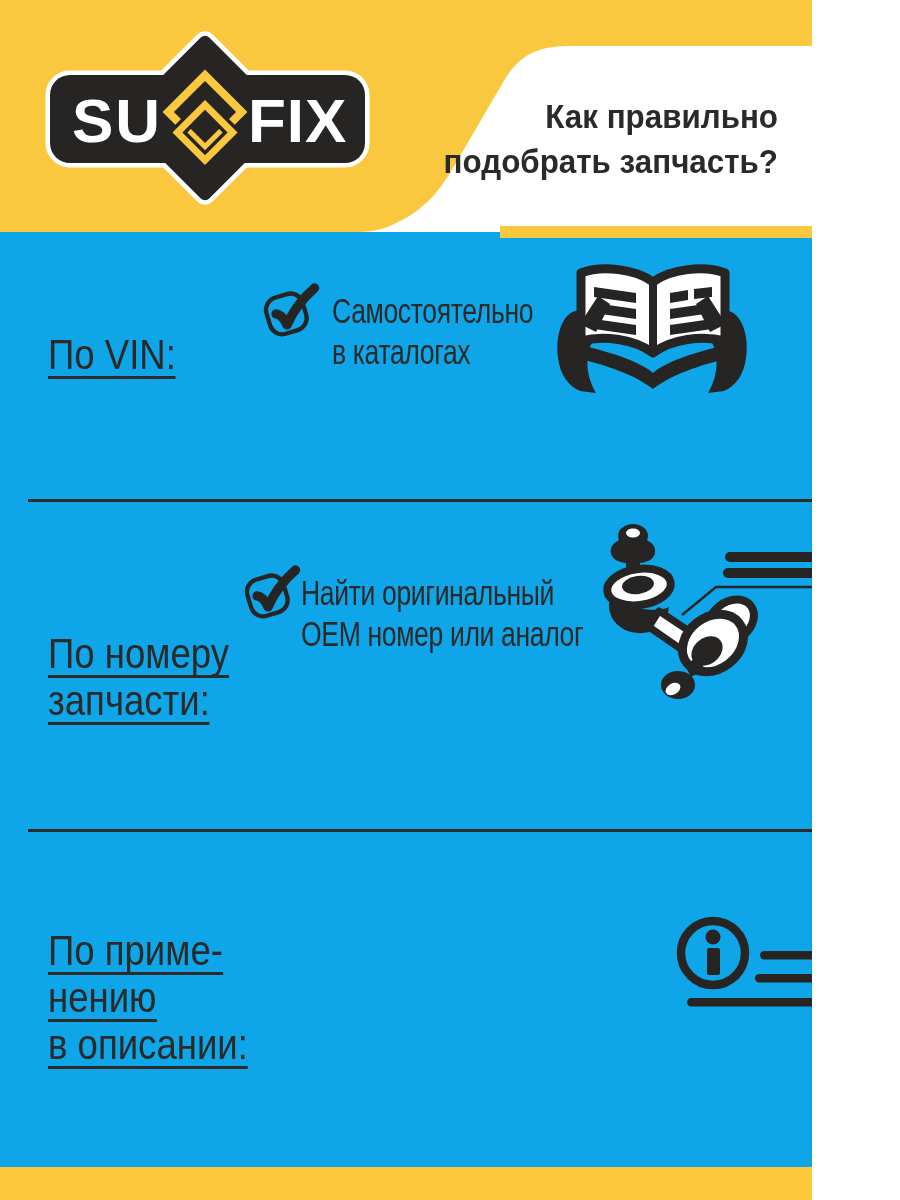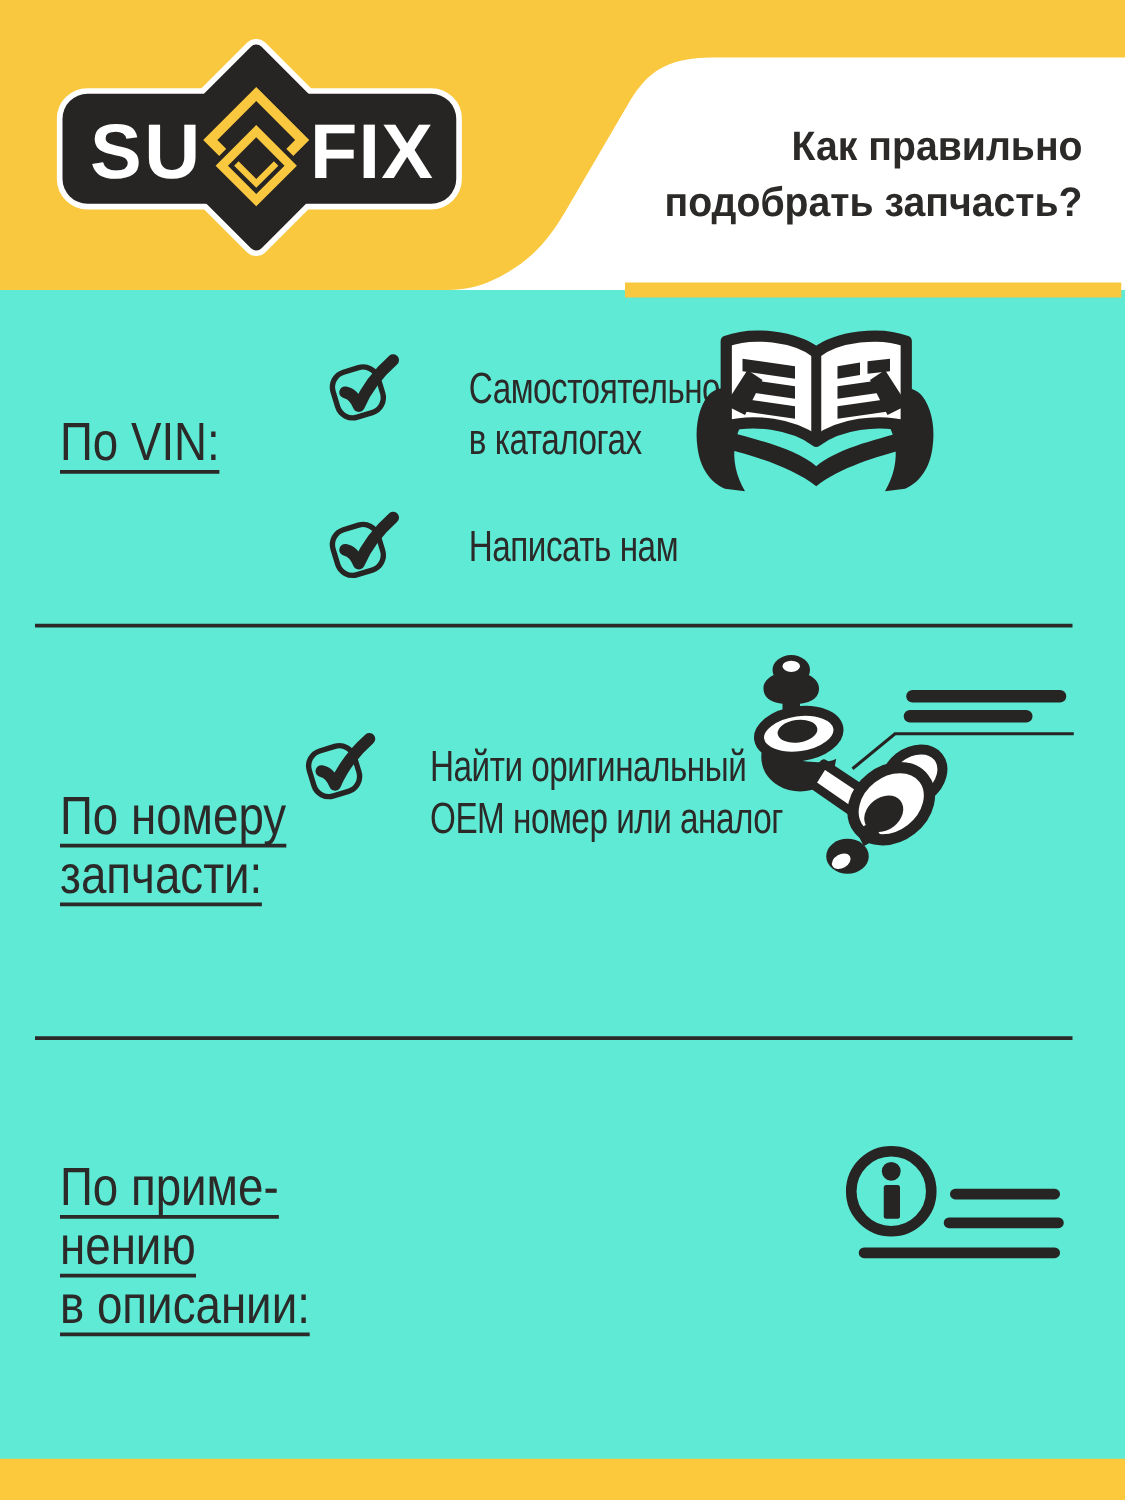--- a/index.html
+++ b/index.html
@@ -1,31 +1,31 @@
 <!DOCTYPE html>
 <html><head>
 <meta charset="utf-8">
 <style>
   html,body{margin:0;padding:0;background:#fff;}
-  .page{position:relative;width:900px;height:1200px;background:#5eead4;overflow:hidden;
+  .page{position:relative;width:812px;height:1200px;background:#0ea5e9;overflow:hidden;
         font-family:"Liberation Sans",sans-serif;color:#2b2a29;}
   .abs{position:absolute;}
   svg{display:block;}
 
   .title{font-size:33px;line-height:45px;font-weight:bold;text-align:right;white-space:nowrap;
          transform:scaleX(.95);transform-origin:100% 0;color:#2b2a29;}
   .title-bar{background:#FAC83F;}
 
   .divider{background:#2b2a29;height:3px;}
 
   .sec-label{font-size:43px;white-space:nowrap;transform:scaleX(.85);transform-origin:0 0;color:#2b2a29;}
   .sec-label .line{line-height:36px;margin-bottom:4px;}
   .sec-label .u{display:inline-block;border-bottom:3px solid #2b2a29;padding-bottom:4px;}
 
-  .item{display:flex;align-items:flex-start;gap:43px;}
+  .item{display:flex;align-items:flex-start;}
   .item .txt{font-size:35px;line-height:41px;white-space:nowrap;letter-spacing:-.5px;
              transform:scaleX(.76);transform-origin:0 0;color:#2b2a29;}
   .item .txt.tall{line-height:43px;}
 
   .footer{background:#FCC93C;}
 </style>
 </head>
 <body>
 
 <div class="page">
@@ -63,29 +63,20 @@
     <svg width="58" height="56" viewBox="0 0 74 70">
       <rect x="7" y="16" width="48" height="48" rx="16" transform="rotate(-17 31 40)" fill="none" stroke="#272524" stroke-width="5.5"></rect>
       <path d="M18 40 C24 41 29 47 32 54 C38 40 50 22 67 7" fill="none" stroke="#272524" stroke-width="12" stroke-linecap="round" stroke-linejoin="round"></path>
     </svg>
     <div class="txt" style="margin-left:12px;margin-top:8px">
       <div>Самостоятельно</div>
       <div>в каталогах</div>
     </div>
   </div>
 
-  <div class="abs item" style="left:262px;top:408px">
-    <svg width="58" height="56" viewBox="0 0 74 70">
-      <rect x="7" y="16" width="48" height="48" rx="16" transform="rotate(-17 31 40)" fill="none" stroke="#272524" stroke-width="5.5"></rect>
-      <path d="M18 40 C24 41 29 47 32 54 C38 40 50 22 67 7" fill="none" stroke="#272524" stroke-width="12" stroke-linecap="round" stroke-linejoin="round"></path>
-    </svg>
-    <div class="txt" style="margin-left:12px;margin-top:9px">
-      <div>Написать нам</div>
-    </div>
-  </div>
 
   <svg class="abs" style="left:552px;top:262px" width="200" height="135" viewBox="0 0 200 135">
     <g fill="#272524">
       <path d="M36 52 C28 46 18 48 12 58 C6 68 4 82 6 96 C8 112 16 124 28 129 L44 131 C37 119 34 106 36 93 C38 81 44 71 52 65 Z"></path>
       <path d="M164 52 C172 46 182 48 188 58 C194 68 196 82 194 96 C192 112 184 124 172 129 L156 131 C163 119 166 106 164 93 C162 81 156 71 148 65 Z"></path>
     </g>
     <path d="M101 20 C84 7 50 3 29 11 L29 79 C51 73 83 77 101 91 C119 77 151 73 173 79 L173 11 C152 3 118 7 101 20 Z" fill="#ffffff" stroke="#272524" stroke-width="9" stroke-linejoin="round"></path>
     <line x1="101" y1="22" x2="101" y2="91" stroke="#272524" stroke-width="8"></line>
     <g fill="#272524">
       <path d="M42 25 L84 31 L84 41 L42 35 Z"></path>
@@ -101,21 +92,21 @@
     </g>
   </svg>
 
   <div class="abs divider" style="left:28px;top:499px;width:830px"></div>
 
   <div class="abs sec-label" style="left:48px;top:635px">
     <div class="line"><span class="u">По номеру</span></div>
     <div class="line"><span class="u">запчасти:</span></div>
   </div>
 
-  <div class="abs item" style="left:243px;top:585px">
+  <div class="abs item" style="left:243px;top:564px">
     <svg width="58" height="56" viewBox="0 0 74 70">
       <rect x="7" y="16" width="48" height="48" rx="16" transform="rotate(-17 31 40)" fill="none" stroke="#272524" stroke-width="5.5"></rect>
       <path d="M18 40 C24 41 29 47 32 54 C38 40 50 22 67 7" fill="none" stroke="#272524" stroke-width="12" stroke-linecap="round" stroke-linejoin="round"></path>
     </svg>
     <div class="txt" style="margin-left:0px;margin-top:8px">
       <div>Найти оригинальный</div>
       <div>OEM номер или аналог</div>
     </div>
   </div>
 

